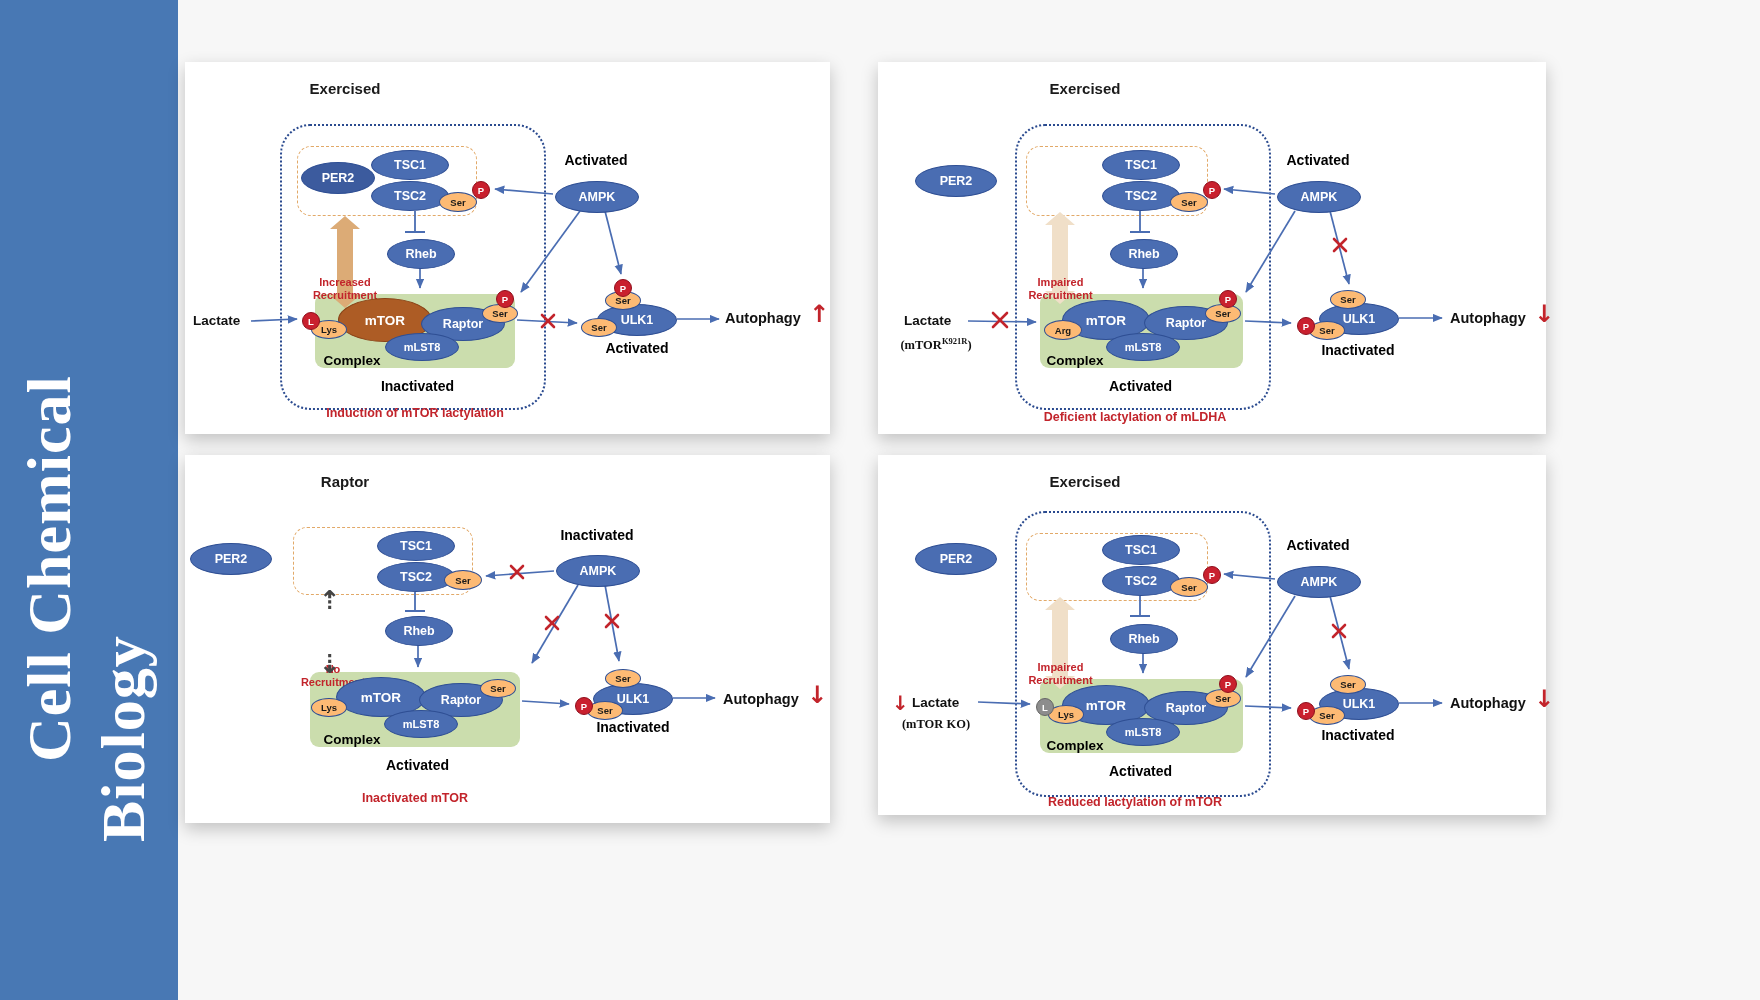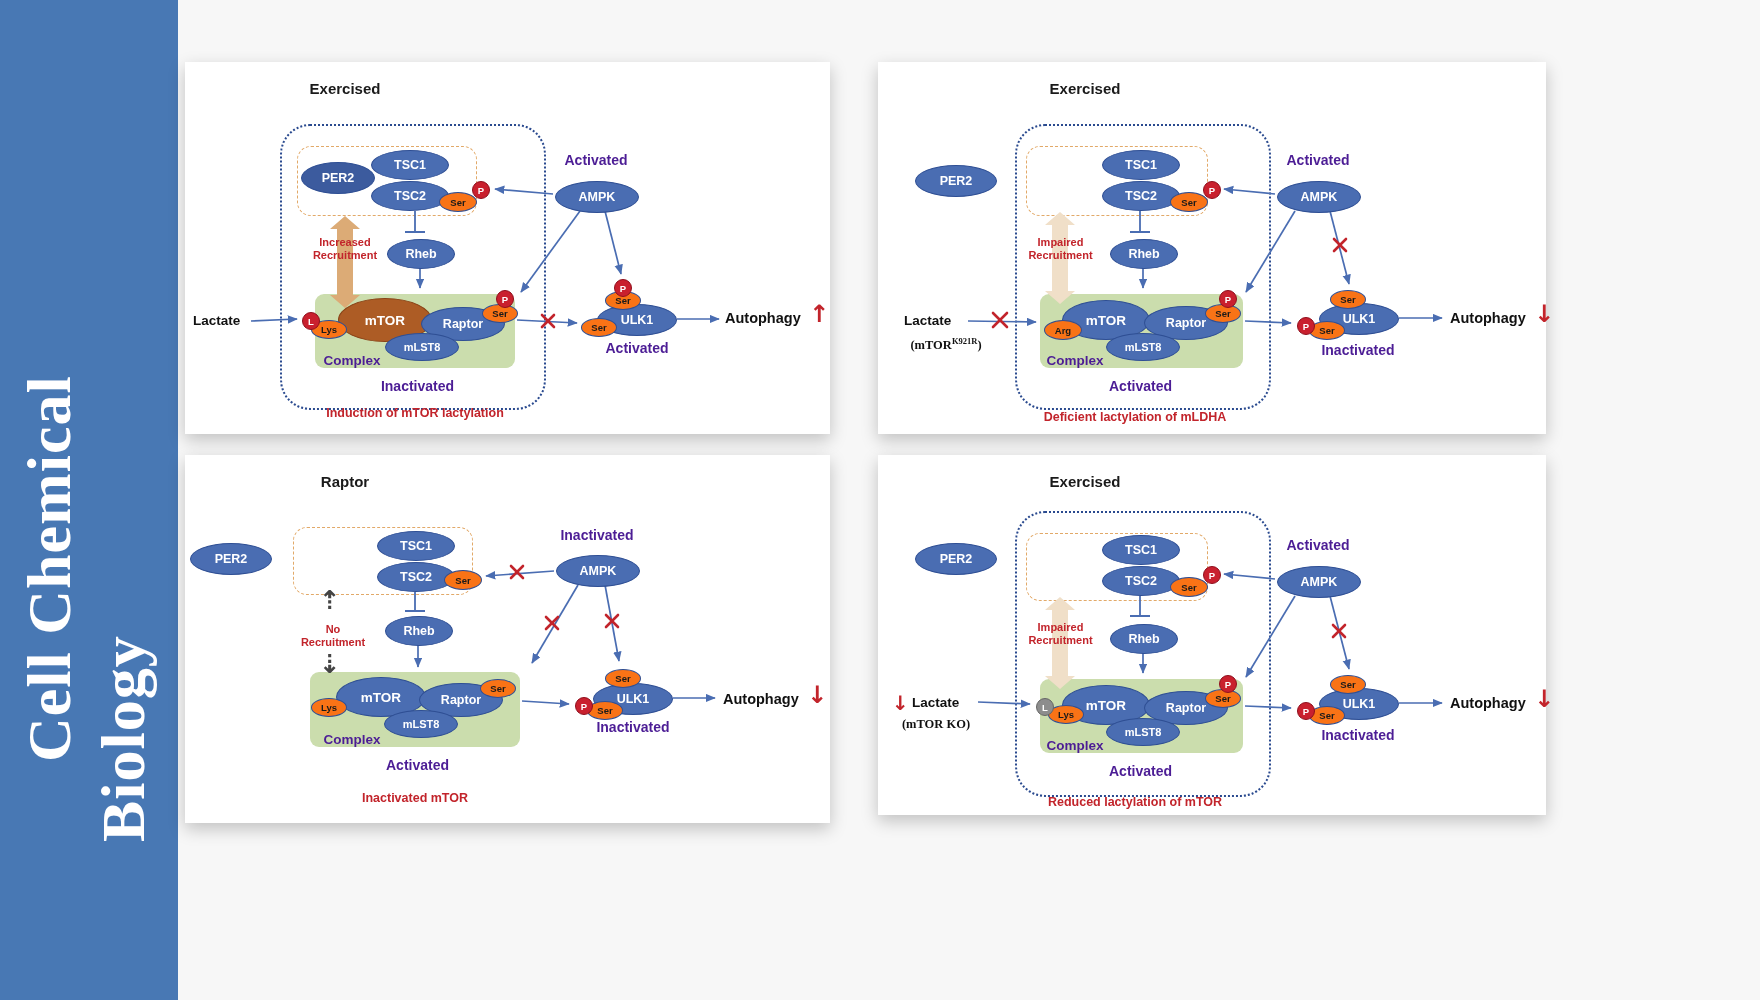--- a/index.html
+++ b/index.html
@@ -6,34 +6,34 @@
   .page{position:relative;width:1760px;height:1000px;overflow:hidden;background:#f7f7f7;font-family:"Liberation Sans",sans-serif;}
   
   .sidebar{position:absolute;left:0;top:0;width:178px;height:1000px;background:#4878b4;}
   .vtext{position:absolute;color:#fff;font-family:"Liberation Serif",serif;font-weight:bold;
          transform:rotate(-90deg);transform-origin:0 0;white-space:nowrap;letter-spacing:1px;}
   #jline1{left:14px;top:762px;width:630px;font-size:62px;}
   #jline2{left:88px;top:842px;width:420px;font-size:62px;}
   
   .panel{position:absolute;background:#fff;box-shadow:0 6px 16px rgba(0,0,0,.22);}
   .title{position:absolute;font-weight:bold;font-size:15px;color:#1a1a1a;text-align:center;z-index:6;}
-  .state{position:absolute;font-weight:bold;font-size:14px;color:#4c1d95;text-align:center;z-index:6;}
+  .state{position:absolute;font-weight:bold;font-size:14px;color:#000000;text-align:center;z-index:6;}
   .caption{position:absolute;font-weight:bold;font-size:12.5px;color:#c2242b;text-align:center;z-index:6;}
-  .recruit-label{position:absolute;font-weight:bold;font-size:11px;color:#c2242b;text-align:center;line-height:1.2;z-index:4;}
+  .recruit-label{position:absolute;font-weight:bold;font-size:11px;color:#c2242b;text-align:center;line-height:1.2;z-index:4;margin-top:40px;}
   .recruit-label span{display:block;}
   .dotted-cell{position:absolute;border:2.5px dotted #2a4a8f;border-radius:30px;z-index:1;}
   .dashed-box{position:absolute;border:1.6px dashed #e2a968;border-radius:14px;z-index:2;}
   .greenbox{position:absolute;background:#cbddad;border-radius:9px;z-index:1;}
   .lines{position:absolute;left:0;top:0;z-index:3;pointer-events:none;}
   .node{position:absolute;display:flex;align-items:center;justify-content:center;background:#4a6db2;color:#fff;
         font-weight:bold;border-radius:50%;border:1px solid #2f4f94;font-size:12.5px;z-index:4;}
   .node.dark{background:#3c5b9e;}
   .node.brown{background:#ad5c25;border-color:#8a4317;font-size:13.5px;}
   .node.small{font-size:11px;}
-  .tag{position:absolute;display:flex;align-items:center;justify-content:center;background:#f97316;color:#1a1a1a;
+  .tag{position:absolute;display:flex;align-items:center;justify-content:center;background:#fdba74;color:#1a1a1a;
        font-weight:bold;border-radius:50%;border:1.5px solid #2f4f94;font-size:9.5px;z-index:5;}
   .pcirc{position:absolute;width:16px;height:16px;border-radius:50%;background:#c9202e;color:#fff;font-weight:bold;
          font-size:9.5px;display:flex;align-items:center;justify-content:center;border:1px solid #8f0f1d;z-index:6;}
   .pcirc.gray{background:#8d8d8d;border-color:#666;}
   .sidelabel{position:absolute;font-weight:bold;font-size:13.5px;color:#111;z-index:6;}
   .autophagy{position:absolute;font-weight:bold;font-size:14.5px;color:#111;z-index:6;}
   .dir-arrow{position:absolute;color:#c2242b;font-weight:bold;font-size:24px;line-height:1;z-index:6;font-family:"DejaVu Sans",sans-serif;}
   .genotype{position:absolute;font-family:"Liberation Serif",serif;font-weight:bold;font-size:12.5px;color:#111;text-align:center;z-index:6;}
   .genotype sup{font-size:8.5px;}
   .dashed-glyph{position:absolute;color:#444;font-size:26px;font-weight:bold;z-index:4;font-family:"DejaVu Sans",sans-serif;line-height:1;}
@@ -189,21 +189,21 @@
     <div class="node" style="left:184px;top:238px;width:86px;height:38px;font-size:13.5px;">mTOR</div>
     <div class="tag" style="left:166px;top:258px;width:36px;height:18px;">Arg</div>
     <div class="node" style="left:266px;top:244px;width:82px;height:32px;">Raptor</div>
     <div class="node small" style="left:228px;top:271px;width:72px;height:26px;">mLST8</div>
     <div class="tag" style="left:327px;top:242px;width:34px;height:17px;">Ser</div>
     <div class="pcirc" style="left:341px;top:228px;">P</div>
     <div class="state" style="left:157px;top:291px;width:80px;font-size:13.5px;">Complex</div>
     <div class="state" style="left:200px;top:316px;width:125px;">Activated</div>
     <div class="caption" style="left:107px;top:348px;width:300px;">Deficient lactylation of mLDHA</div>
     <div class="sidelabel" style="left:26px;top:251px;width:62px;">Lactate</div>
-    <div class="genotype" style="left:12px;top:274px;width:112px;">
+    <div class="genotype" style="left:2px;top:274px;width:112px;">
       <span>(mTOR</span><sup>K921R</sup><span>)</span>
     </div>
     <div class="tag" style="left:452px;top:228px;width:34px;height:17px;">Ser</div>
     <div class="node" style="left:441px;top:241px;width:78px;height:30px;">ULK1</div>
     <div class="pcirc" style="left:419px;top:255px;">P</div>
     <div class="tag" style="left:431px;top:259px;width:34px;height:17px;">Ser</div>
     <div class="state" style="left:420px;top:280px;width:120px;">Inactivated</div>
     <div class="autophagy" style="left:572px;top:248px;width:84px;">Autophagy</div>
     <div class="dir-arrow" style="left:656px;top:240px;">↓</div>
   </section>

